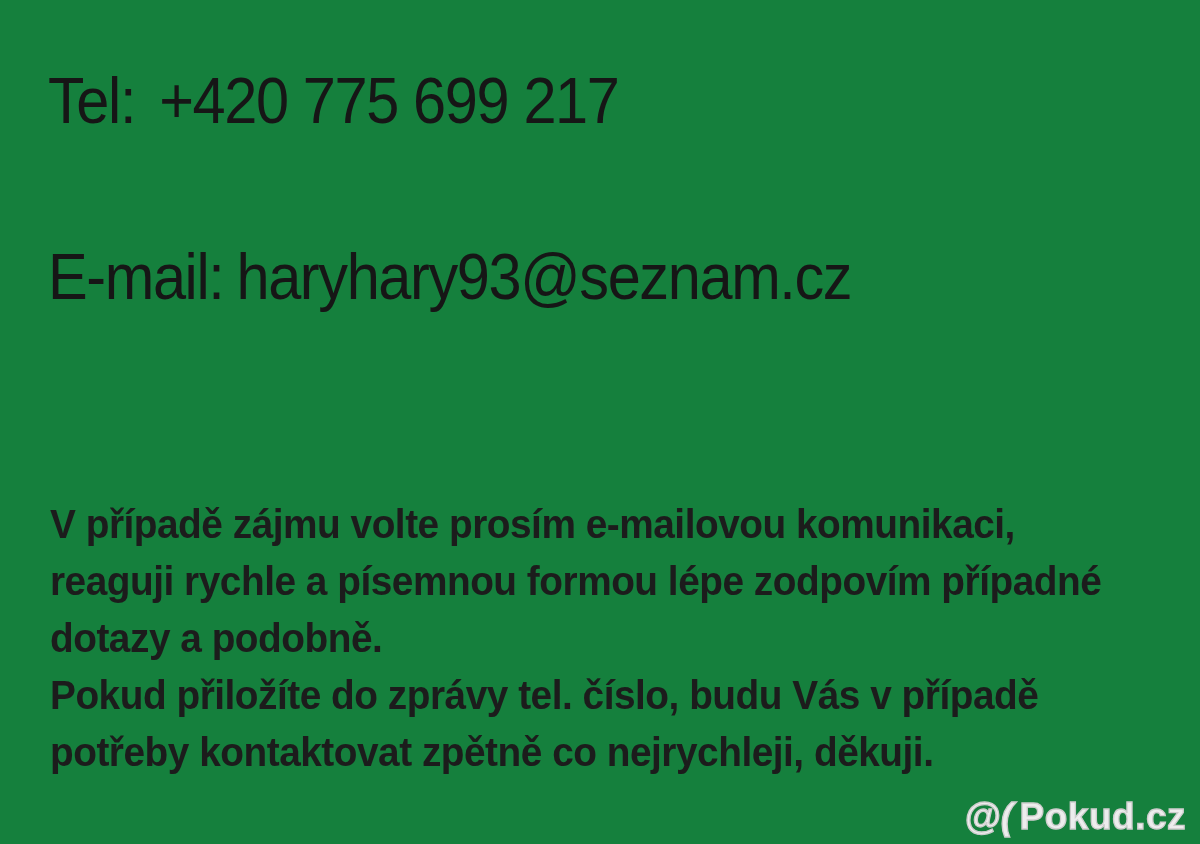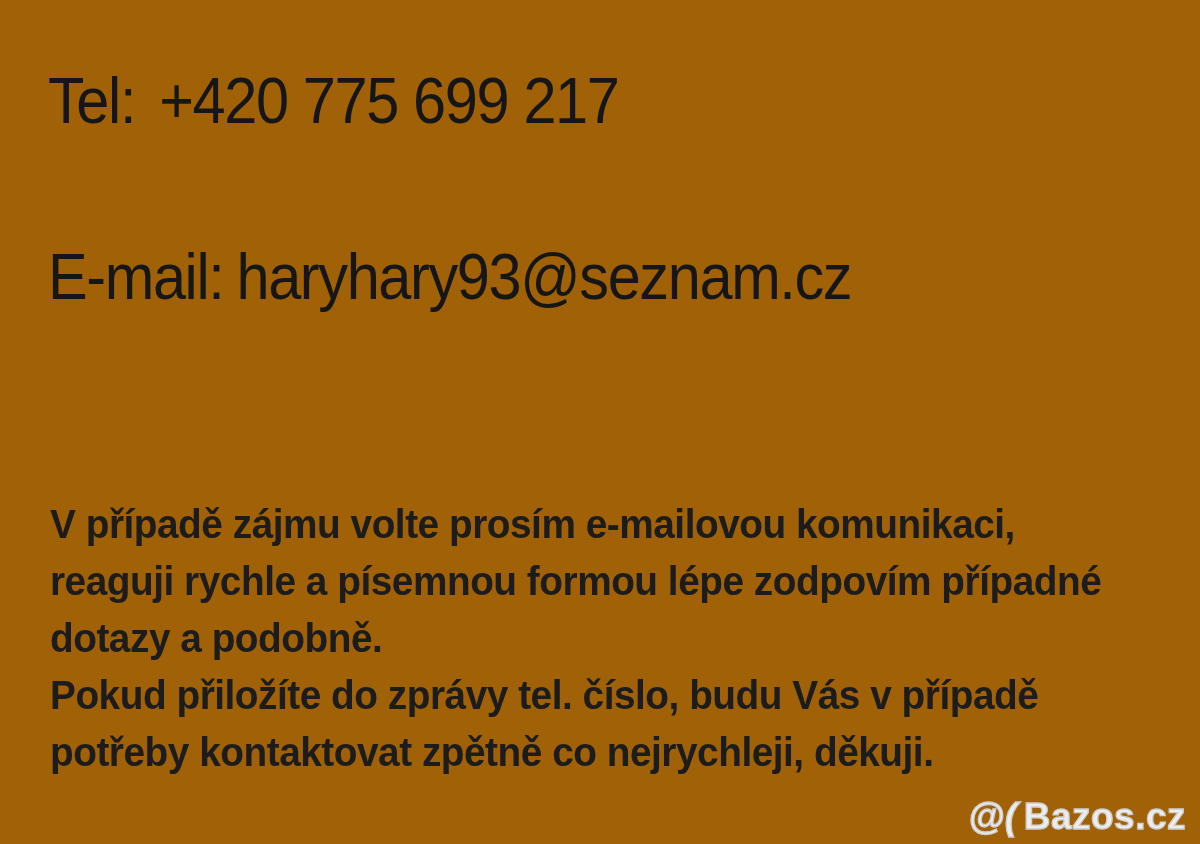--- a/index.html
+++ b/index.html
@@ -11,21 +11,21 @@
     height: 844px;
     background: #ffffff;
     position: relative;
     overflow: hidden;
     font-family: "Liberation Sans", sans-serif;
     color: #1a1a1a;
   }
   .page {
     position: absolute;
     inset: 0;
-    background: #a16207;
+    background: #15803d;
   }
   
   .contact-line {
     position: absolute;
     left: 48px;
     white-space: nowrap;
     font-size: 64px;
     font-weight: 400;
     letter-spacing: -1.5px;
     color: #161616;
@@ -95,16 +95,16 @@
 
   <div class="note">
     <span class="line">V případě zájmu volte prosím e-mailovou komunikaci,</span>
     <span class="line">reaguji rychle a písemnou formou lépe zodpovím případné</span>
     <span class="line">dotazy a podobně.</span>
     <span class="line">Pokud přiložíte do zprávy tel. číslo, budu Vás v případě</span>
     <span class="line">potřeby kontaktovat zpětně co nejrychleji, děkuji.</span>
   </div>
 
   <div class="watermark">
-    <span class="logo-glyph">@(</span><span>Bazos.cz</span>
+    <span class="logo-glyph">@(</span><span>Pokud.cz</span>
   </div>
 
 </div>
 
 </body></html>

